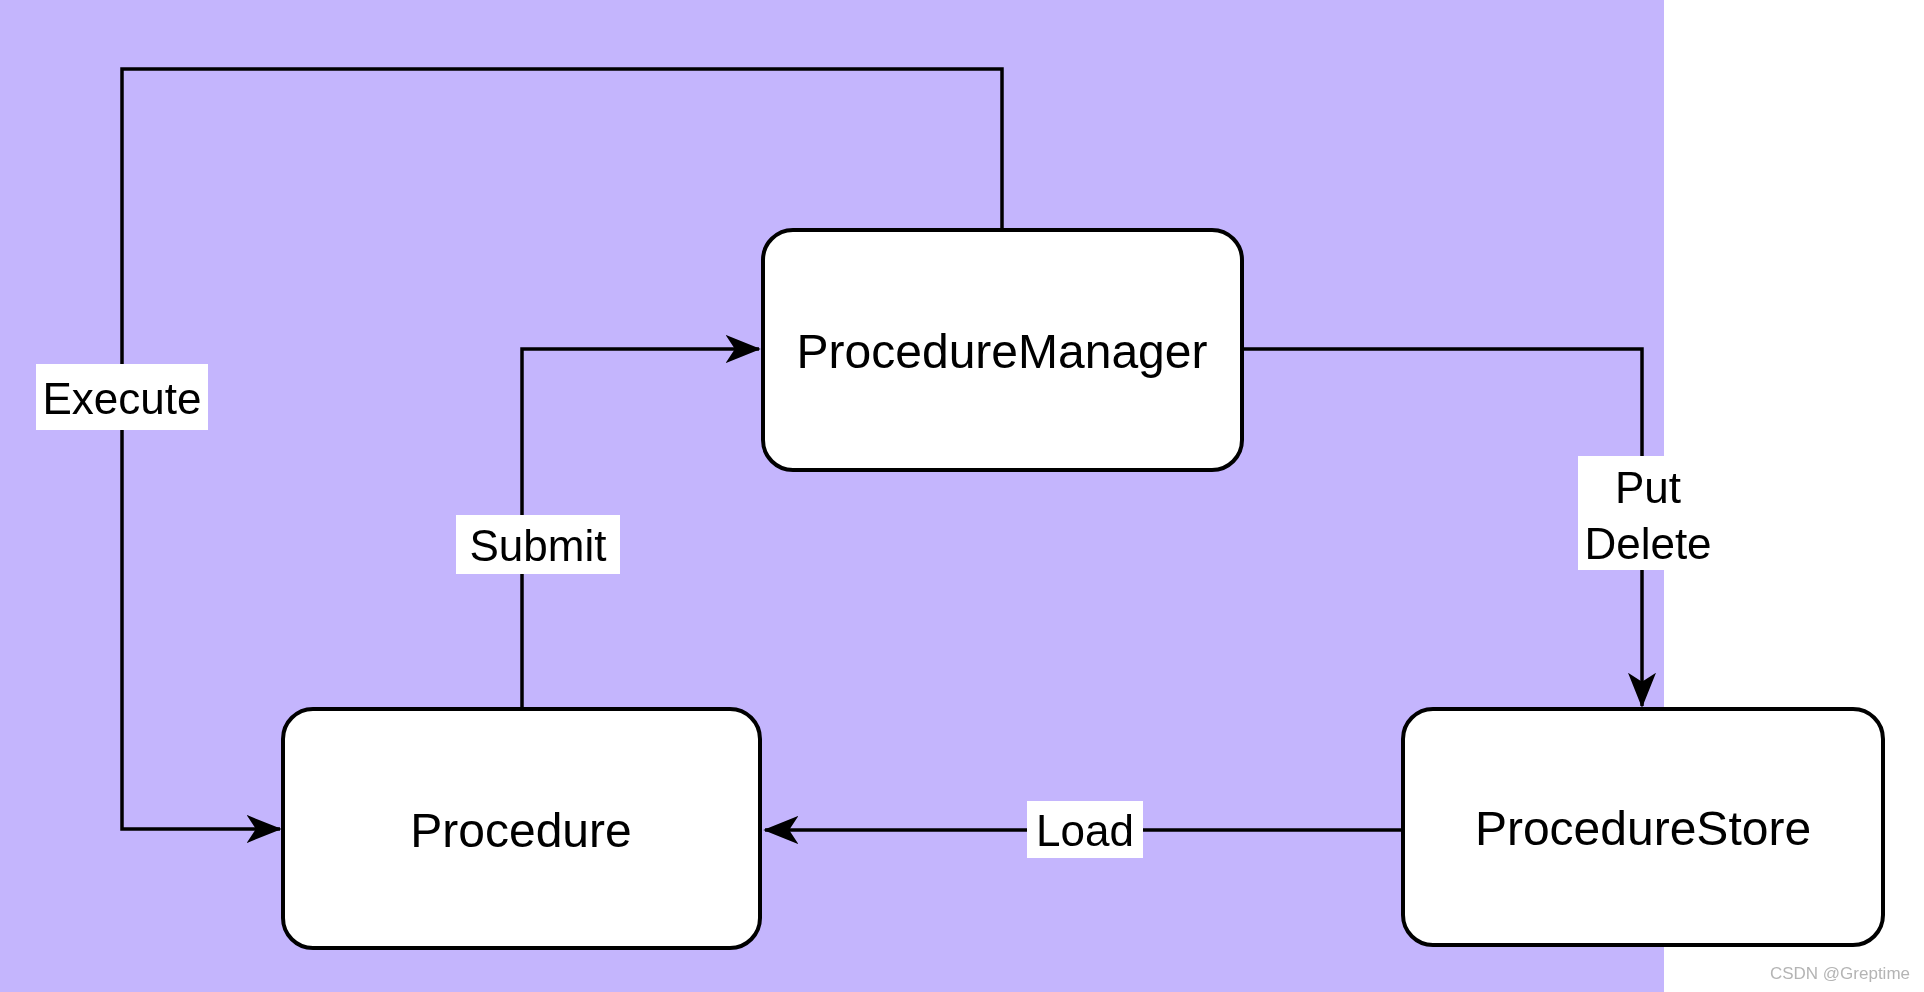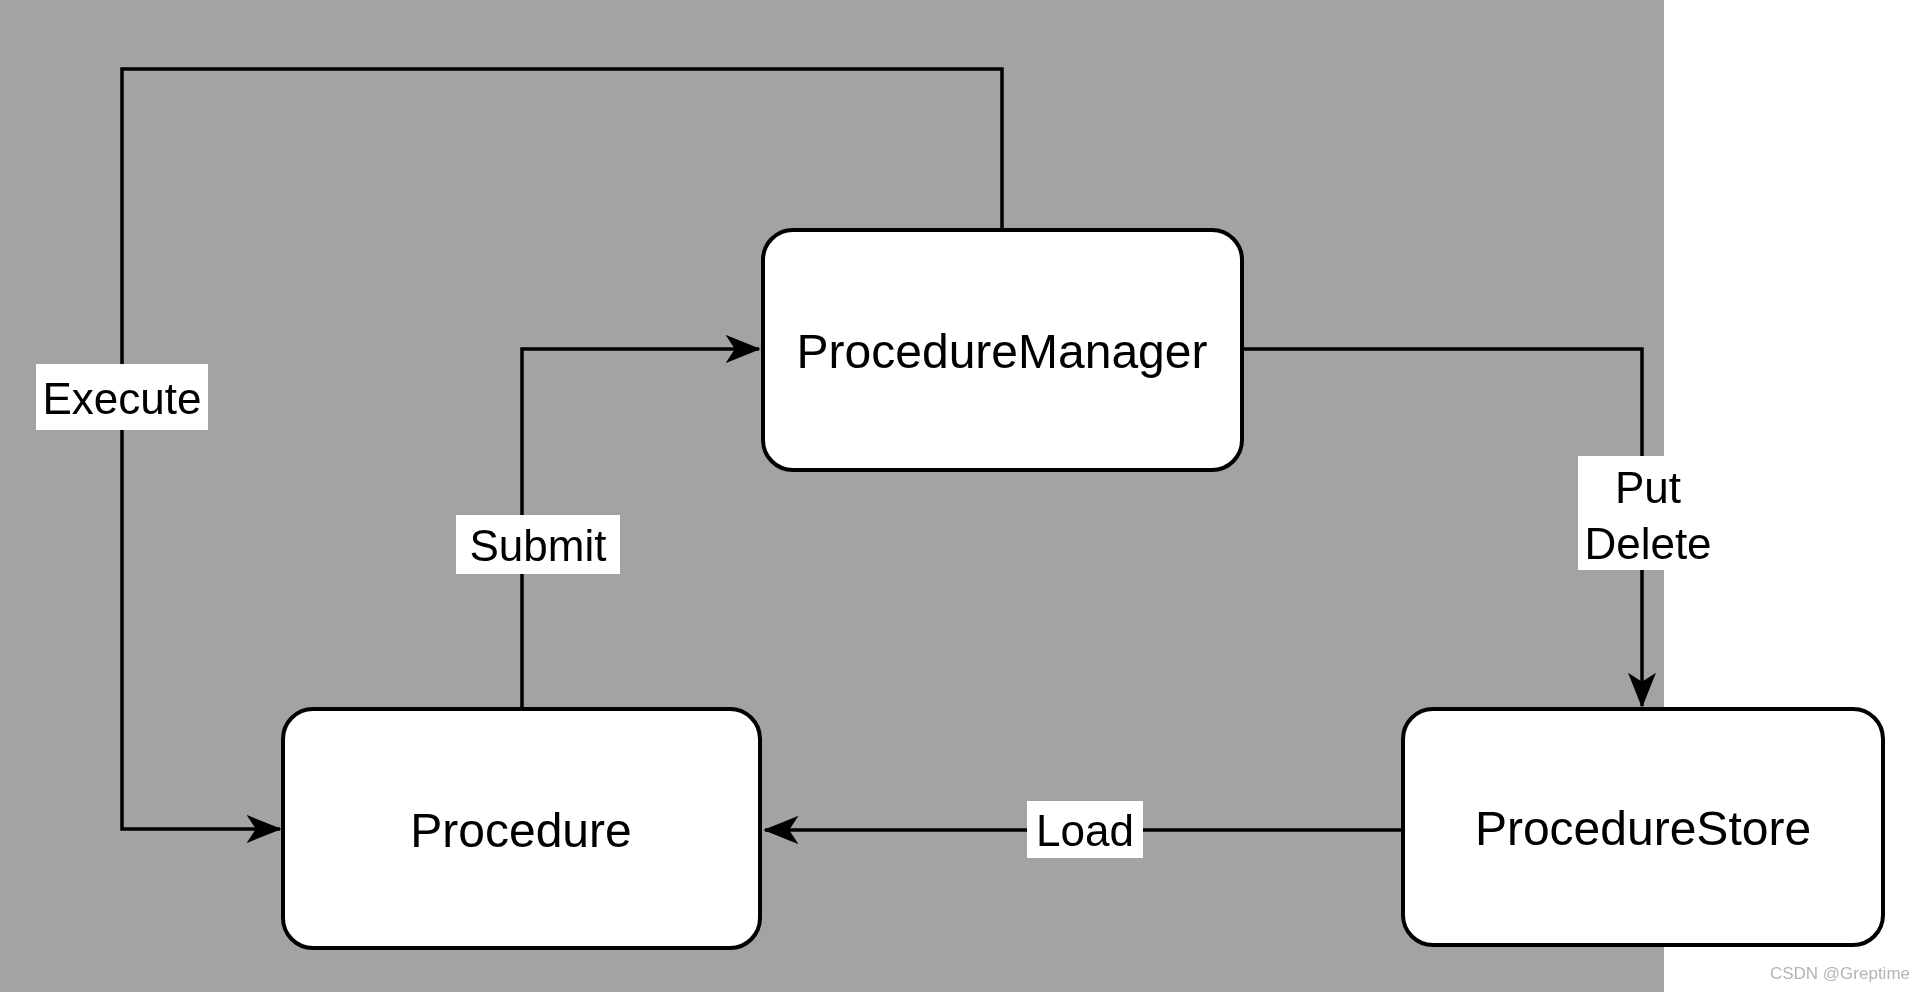--- a/index.html
+++ b/index.html
@@ -7,21 +7,21 @@
     padding: 0;
     background: #ffffff;
     width: 1924px;
     height: 992px;
     overflow: hidden;
   }
   .canvas {
     position: relative;
     width: 1664px;
     height: 992px;
-    background: #a3a3a3;
+    background: #c4b5fd;
   }
   svg {
     display: block;
     font-family: "Liberation Sans", sans-serif;
   }
   .edge {
     fill: none;
     stroke: #000000;
     stroke-width: 3.5;
   }

